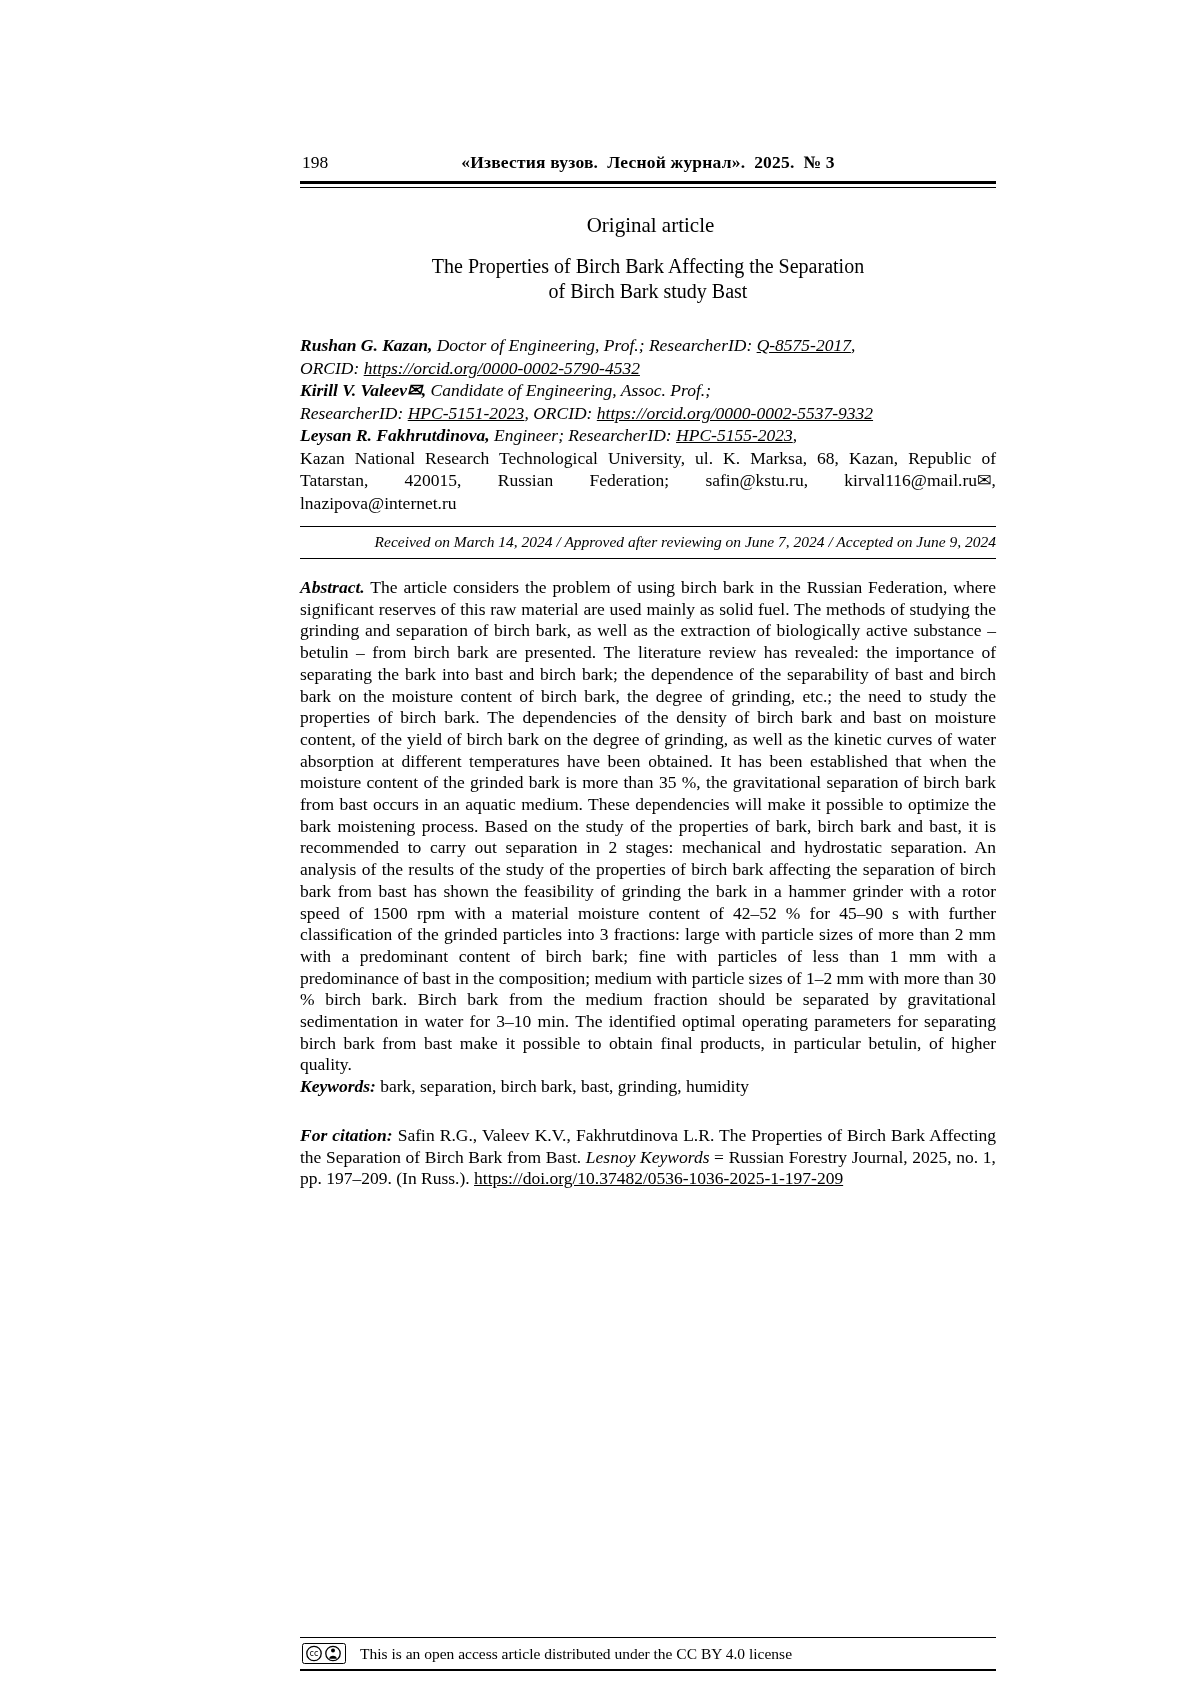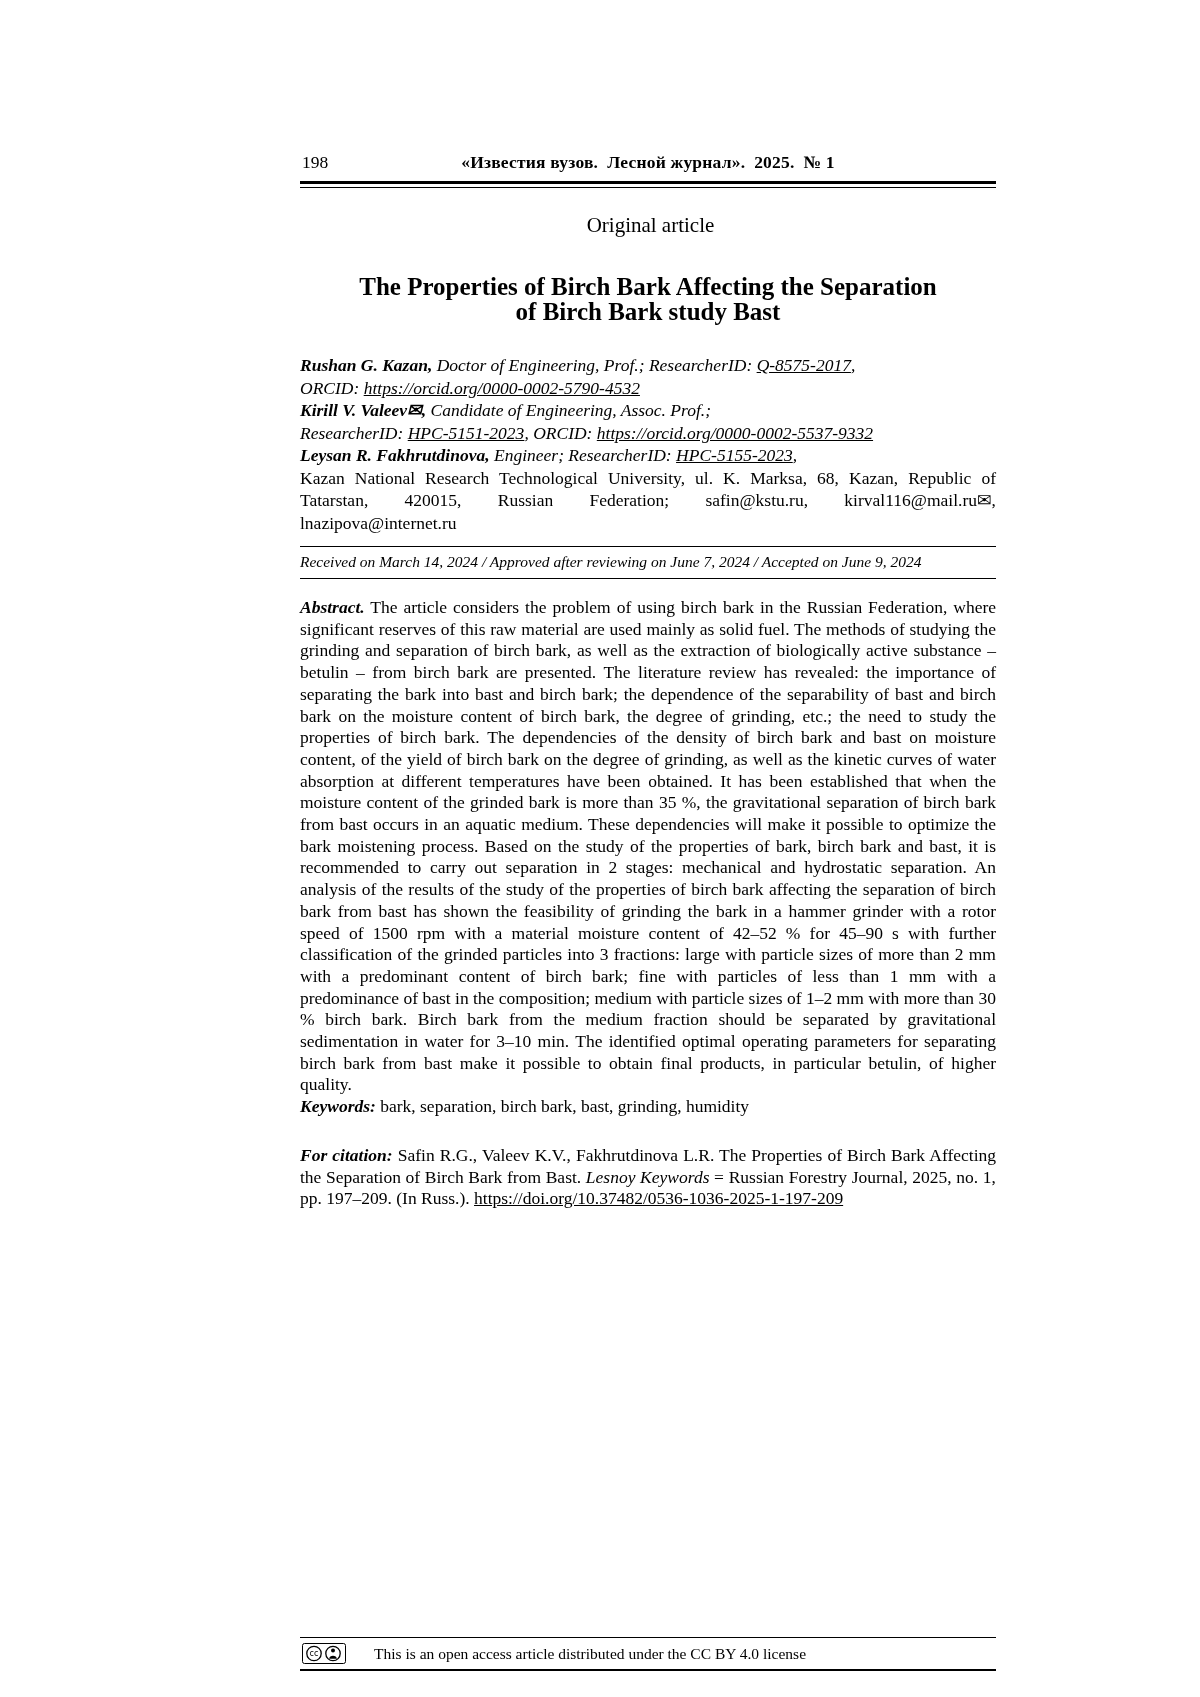--- a/index.html
+++ b/index.html
@@ -26,42 +26,43 @@
   }
   .double-rule {
     margin-top:5px;
     height:3px;
     border-top:3.5px solid #000;
     border-bottom:1.5px solid #000;
   }
   
   .article-type { margin:25px 0 0 5px; font-size:21px;text-align:center; }
   .paper-title {
-    margin:36px 0 0 0;
-    font-size:25px; font-weight:bold;
+    margin:16px 0 0 0;
+    font-size:20px; font-weight:normal;
     text-align:center; line-height:25px;
   }
   
   .authors { margin-top:30px; font-size:17.5px; line-height:22.5px; }
   .author-line { font-style:italic; }
   .author-name { font-weight:bold; font-style:italic; }
   a.doc-link, .doc-link {
     color:#000000; text-decoration:underline; cursor:pointer;
   }
   .author-line .doc-link { font-style:italic; }
   .affiliation {
     font-size:17.5px; line-height:22.5px;
     text-align:justify; font-style:normal;
   }
   
   .dates-block {
     margin-top:12px;
     border-top:1.5px solid #000;
     border-bottom:1.5px solid #000;
     padding:6px 0 7px 0;
+    text-align:right;
   }
   .dates-line { font-style:italic; font-size:15.5px; }
   
   .abstract-paragraph {
     margin:18px 0 0 0;
     font-size:17.5px; line-height:21.7px;
     text-align:justify;
   }
   .bold-italic { font-weight:bold; font-style:italic; }
   .keywords-line {
@@ -72,36 +73,36 @@
     font-size:17.5px; line-height:21.7px;
     text-align:justify;
   }
   .italic { font-style:italic; }
   
   .footer {
     position:absolute; left:300px; top:1637px; width:696px;
   }
   .footer-rule-top { border-top:1.5px solid #000; }
   .footer-row {
-    display:flex; align-items:center; gap:28px;
+    display:flex; align-items:center; gap:14px;
     padding:5px 2px 5px 2px;
   }
   .license-text { font-size:15.5px; }
   .footer-rule-bottom { border-top:2.5px solid #000; }
   .cc-badge { display:inline-block; line-height:0; }
 </style>
 </head>
 <body>
 
 <div class="page">
   <div class="content">
 
     <div class="header-row">
       <span class="page-number">198</span>
-      <div class="journal-header">«Известия вузов. Лесной журнал». 2025. № 1</div>
+      <div class="journal-header">«Известия вузов. Лесной журнал». 2025. № 3</div>
     </div>
     <div class="double-rule"></div>
 
     <p class="article-type">Original article</p>
 
     <h1 class="paper-title">
       <span>The Properties of Birch Bark Affecting the Separation</span><br>
       <span>of Birch Bark study Bast</span>
     </h1>
 

